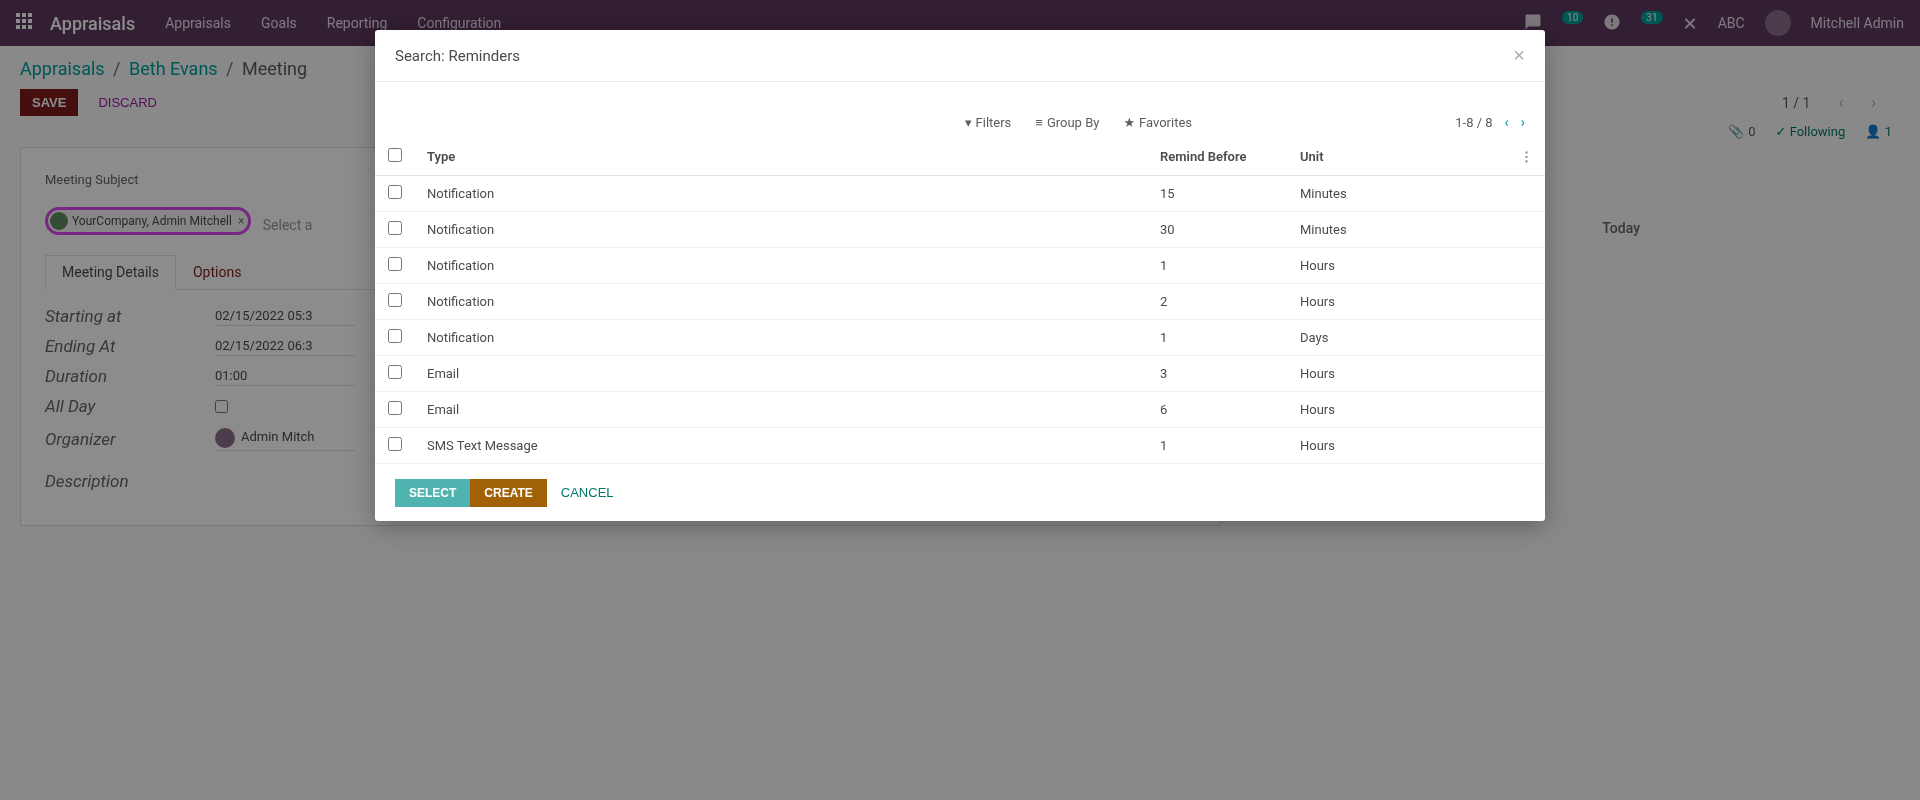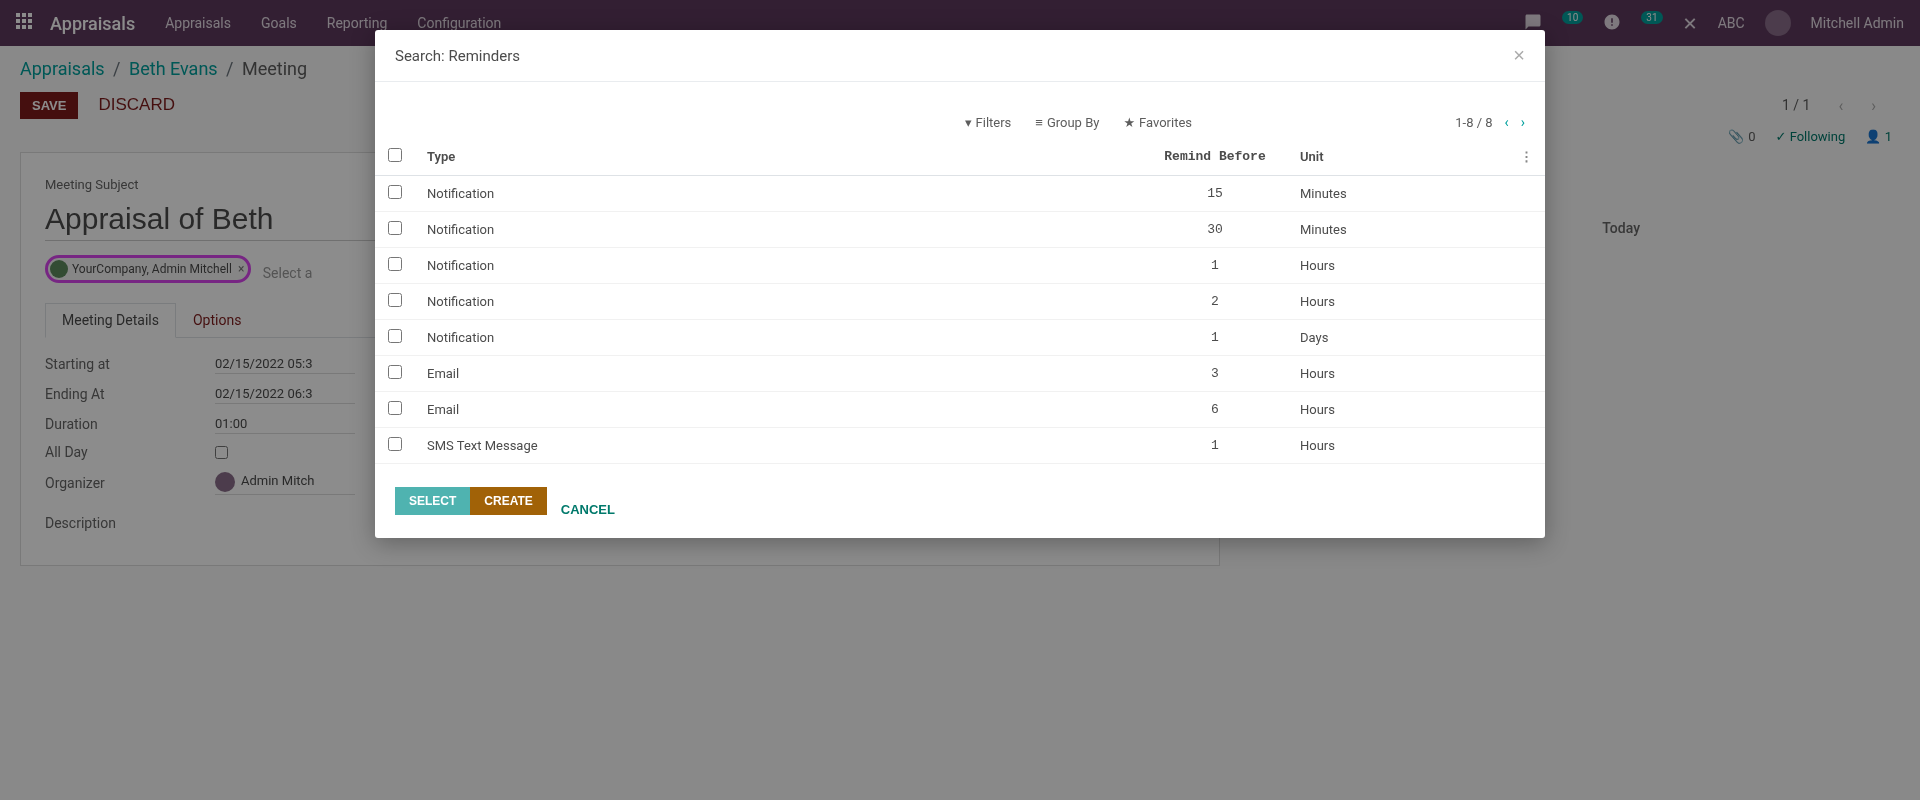--- a/index.html
+++ b/index.html
@@ -18,21 +18,21 @@
 .icon-circle { width: 18px; height: 18px; display:inline-block; }
 
 
 .controlbar { padding: 12px 20px 0 20px; }
 .breadcrumbs { font-size: 18px; color: #007481; }
 .breadcrumbs a { color: #00a09d; text-decoration: none; }
 .breadcrumbs .sep { color: #6c757d; margin: 0 4px; }
 .breadcrumbs .current { color: #5d5d5d; }
 .action-row { display: flex; align-items: center; margin-top: 10px; }
 .btn-primary { background: #7f1d1d; color: #fff; border: none; padding: 6px 12px; font-weight: 600; font-size: 13px; cursor: pointer; }
-.btn-link { background: none; border: none; color: #7f1d1d; padding: 6px 12px; font-size: 17px; cursor: pointer; margin-left: 8px; }
+.btn-link { background: none; border: none; color: #a21caf; padding: 6px 12px; font-size: 13px; cursor: pointer; margin-left: 8px; }
 .pager-right { margin-left: auto; margin-right: 24px; display:flex; align-items:center; gap:28px; color:#5d5d5d; }
 .chev { color: #aaa; font-size: 16px; cursor: pointer; }
 
 
 .status-row { display:flex; justify-content: flex-end; padding: 8px 28px; gap: 20px; color:#5d5d5d; font-size:13px; }
 .status-row .following { color:#00796b; }
 .status-row .follow-count { color:#00796b; }
 
 
 .sheet { background:#fff; border:1px solid #ddd; margin: 0 20px; padding: 24px; width: 1200px; }
@@ -42,21 +42,21 @@
 .tag .dot { width:18px; height:18px; border-radius:50%; background:#5d8a5d; margin-right:4px; }
 .tag .x { margin-left:6px; color:#777; cursor:pointer; }
 .addattendee { color:#999; font-size:14px; margin-left:8px; }
 
 .tabs { display:flex; border-bottom:1px solid #dee2e6; margin-top:20px; }
 .tab { padding:8px 16px; border:1px solid transparent; cursor:pointer; color:#7f1d1d; }
 .tab.active { border:1px solid #dee2e6; border-bottom:1px solid #fff; margin-bottom:-1px; color:#4c4c4c; }
 
 .formgrid { margin-top:16px; }
 .formrow { display:flex; align-items:center; margin-bottom:10px; }
-.formrow label { width:170px; color:#666; font-size:14px; }
+.formrow label { width:170px; color:#666; font-size:17px;font-style:italic; }
 .formrow .val { border-bottom:1px solid #ddd; min-width:140px; color:#4c4c4c; font-size:13px; padding:2px 0; }
 .org-avatar { width:20px; height:20px; border-radius:50%; background:#8a6d8a; display:inline-block; margin-right:6px; vertical-align:middle; }
 
 
 .today-label { position:absolute; right: 280px; top: 220px; color:#666; font-weight:500; }
 
 
 .overlay { position:absolute; inset:0; background:rgba(0,0,0,0.45); }
 
 
@@ -72,29 +72,29 @@
 .search-icon-right { color:#666; }
 .search-buttons { display:flex; gap:24px; margin-top:12px; align-items:center; }
 .filterbtn { color:#5d5d5d; font-size:13px; display:flex; align-items:center; gap:4px; cursor:pointer; }
 .pager-modal { margin-left:auto; display:flex; align-items:center; gap:12px; color:#5d5d5d; font-size:13px; }
 .pager-modal .arrow { color:#00a09d; cursor:pointer; font-size:14px; }
 
 .modal-table { width:100%; border-collapse:collapse; }
 .modal-table th { text-align:left; font-weight:600; color:#4c4c4c; padding:10px 12px; border-bottom:1px solid #dee2e6; font-size:13px; }
 .modal-table td { padding:9px 12px; border-bottom:1px solid #f1f1f1; font-size:13px; color:#4c4c4c; }
 .modal-table .check-col { width:40px; text-align:center; }
-.modal-table .num-col { text-align:center; padding-right: 18px; width:140px;font-family:Liberation Mono, monospace; }
+.modal-table .num-col { text-align:left; padding-right: 18px; width:140px; }
 .modal-table .unit-col { width:220px; }
 .modal-table .kebab { width:30px; color:#888; text-align:center; cursor:pointer; }
 .modal-table input[type=checkbox] { width:14px; height:14px; }
 
 .modal-footer { padding:14px 20px; display:flex; gap:0; align-items:center; }
 .btn-select { background:#4fb3b0; color:#fff; border:none; padding:7px 14px; font-weight:600; font-size:12px; cursor:pointer; }
 .btn-create { background:#a16207; color:#fff; border:none; padding:7px 14px; font-weight:600; font-size:12px; cursor:pointer; }
-.btn-cancel { background:none; border:none; color:#00796b; padding:7px 14px; font-weight:700; font-size:13px; cursor:pointer;margin-top:17px; }
+.btn-cancel { background:none; border:none; color:#00796b; padding:7px 14px; font-weight:400; font-size:13px; cursor:pointer; }
 
 svg { display:block; }
 </style>
 </head>
 <body>
 
 <div class="topnav">
   <div class="apps-icon">
     <span></span>
       <span></span>
@@ -153,21 +153,20 @@
 </div>
 
 <div class="status-row">
   <span>📎 <span>0</span></span>
   <span class="following">✓ <span>Following</span></span>
   <span class="follow-count">👤 <span>1</span></span>
 </div>
 
 <div class="sheet">
   <label class="field-label">Meeting Subject</label>
-  <input class="big-input" value="Appraisal of Beth" style="">
   <div>
     <span class="tag">
       <span class="dot"></span>
       <span>YourCompany, Admin Mitchell</span>
       <span class="x">×</span>
     </span>
     <span class="addattendee">Select a</span>
   </div>
 
   <div class="tabs">

